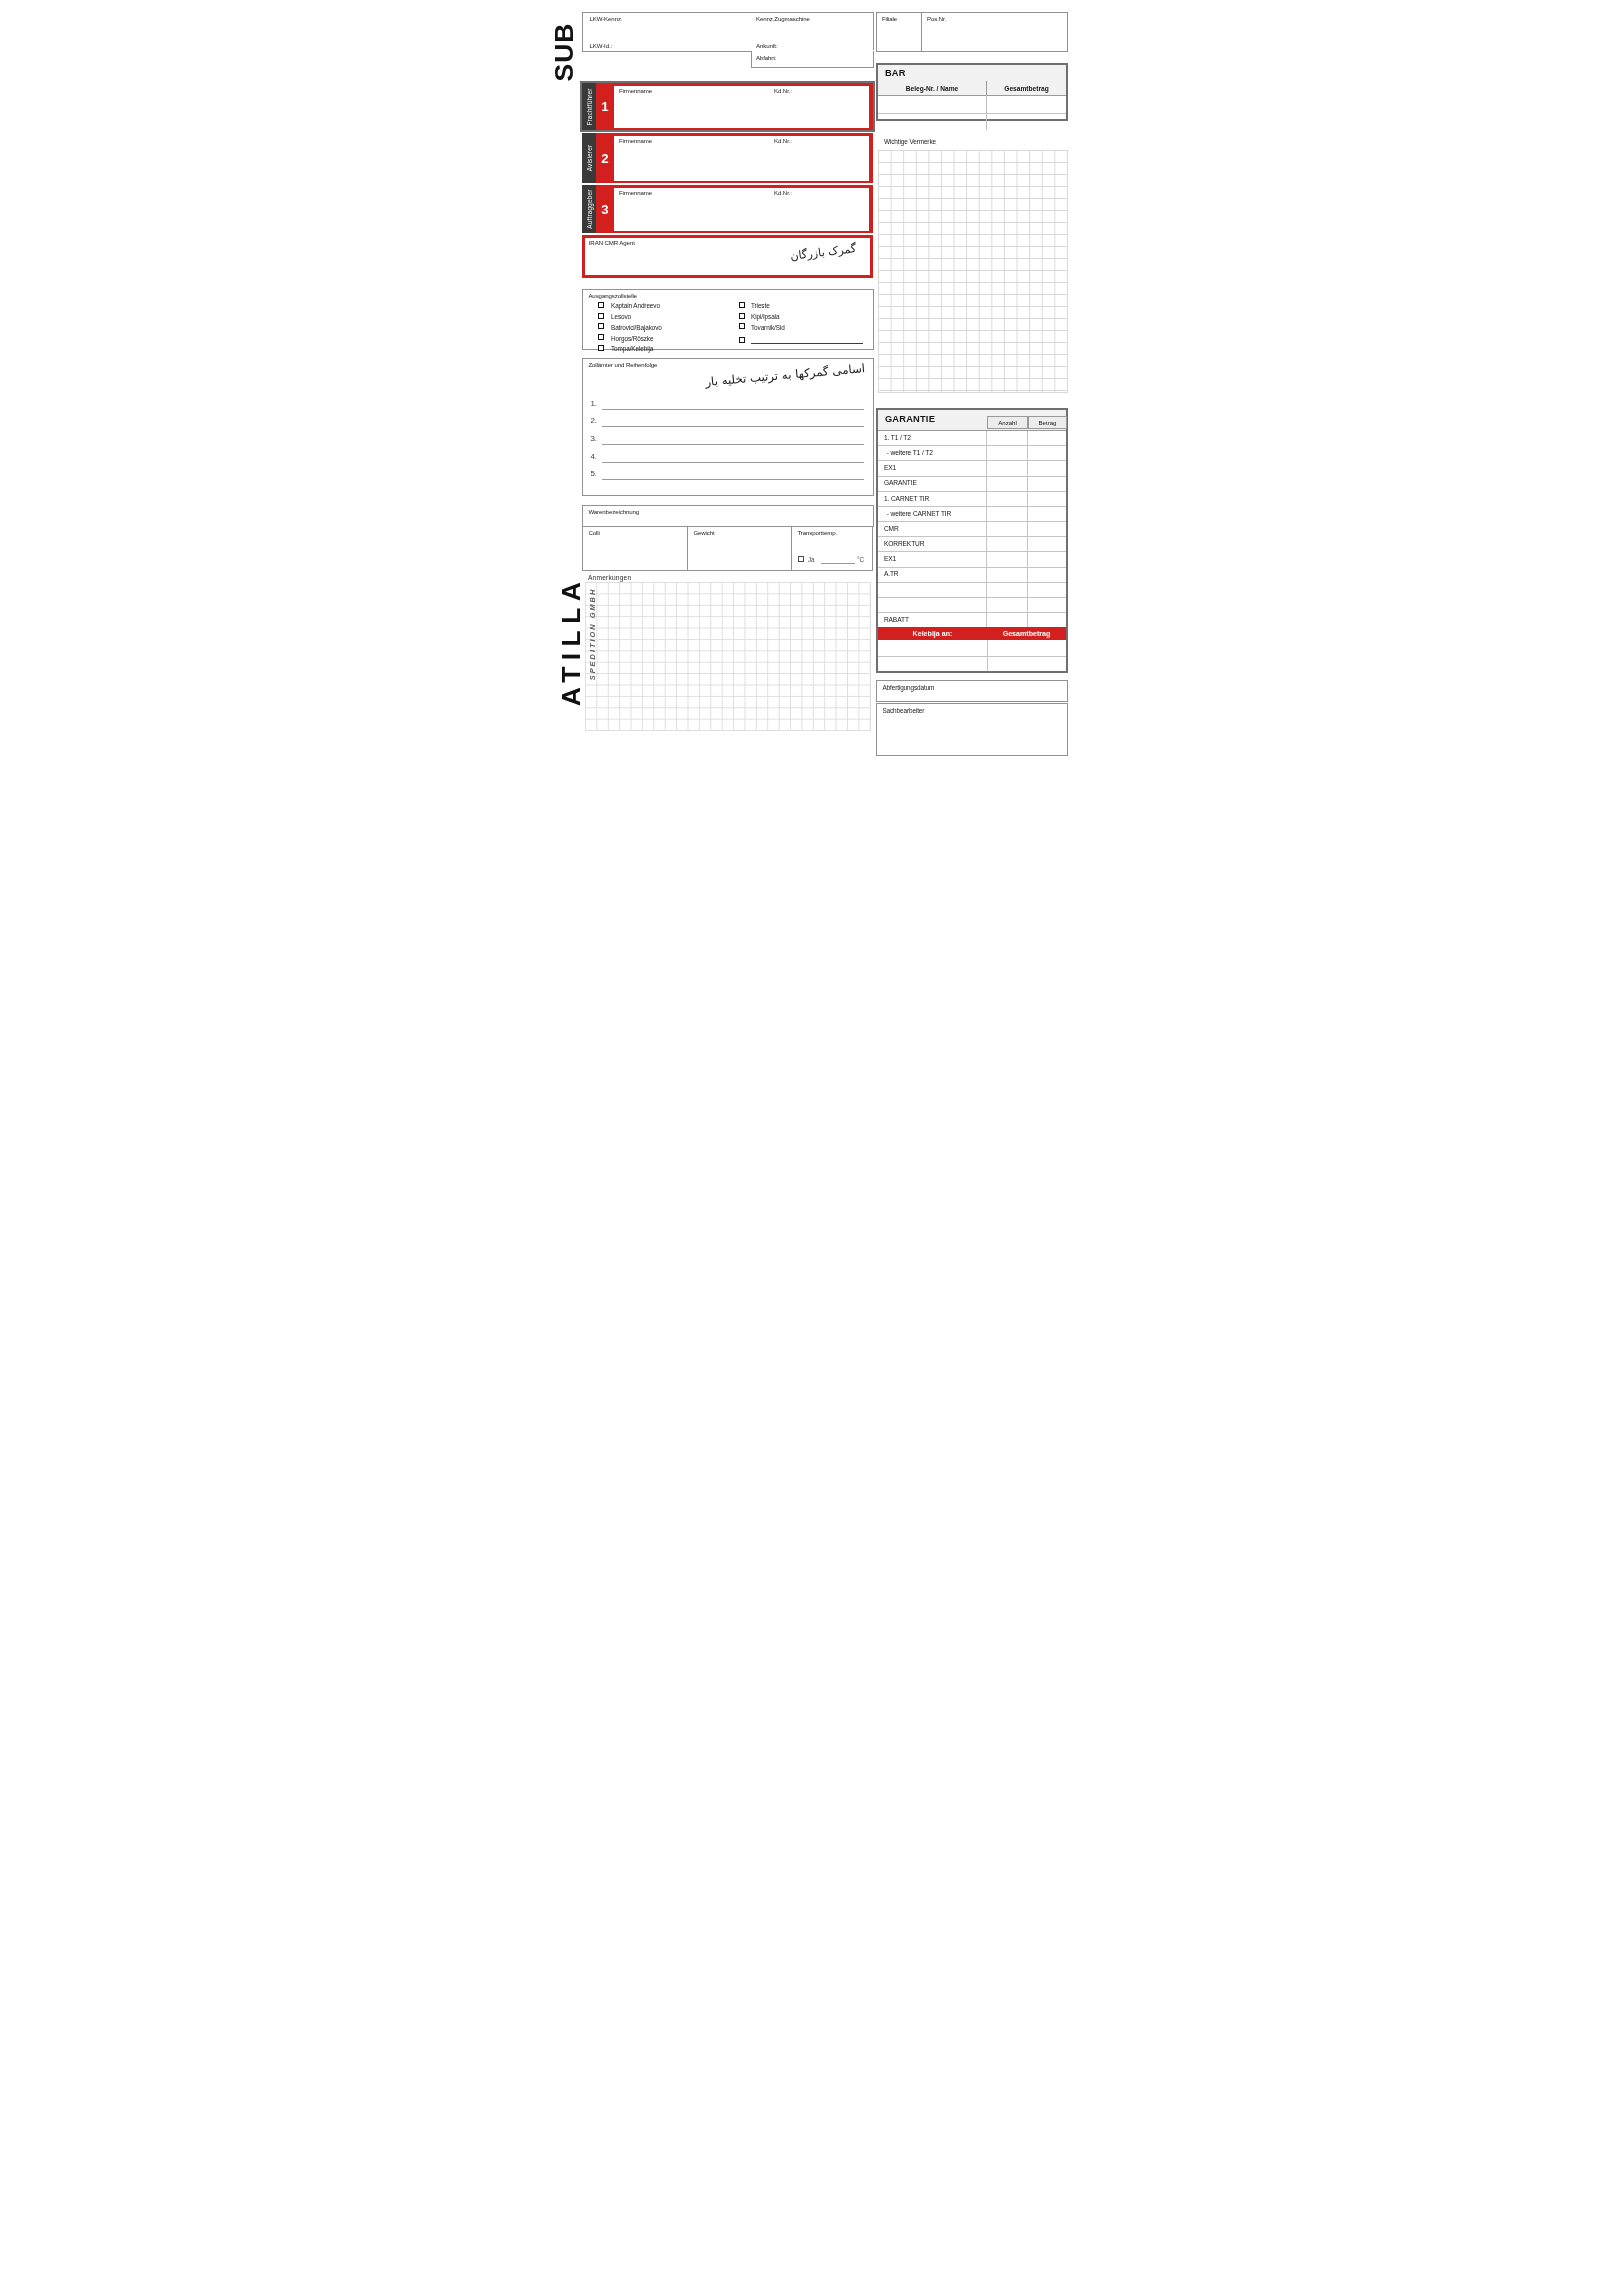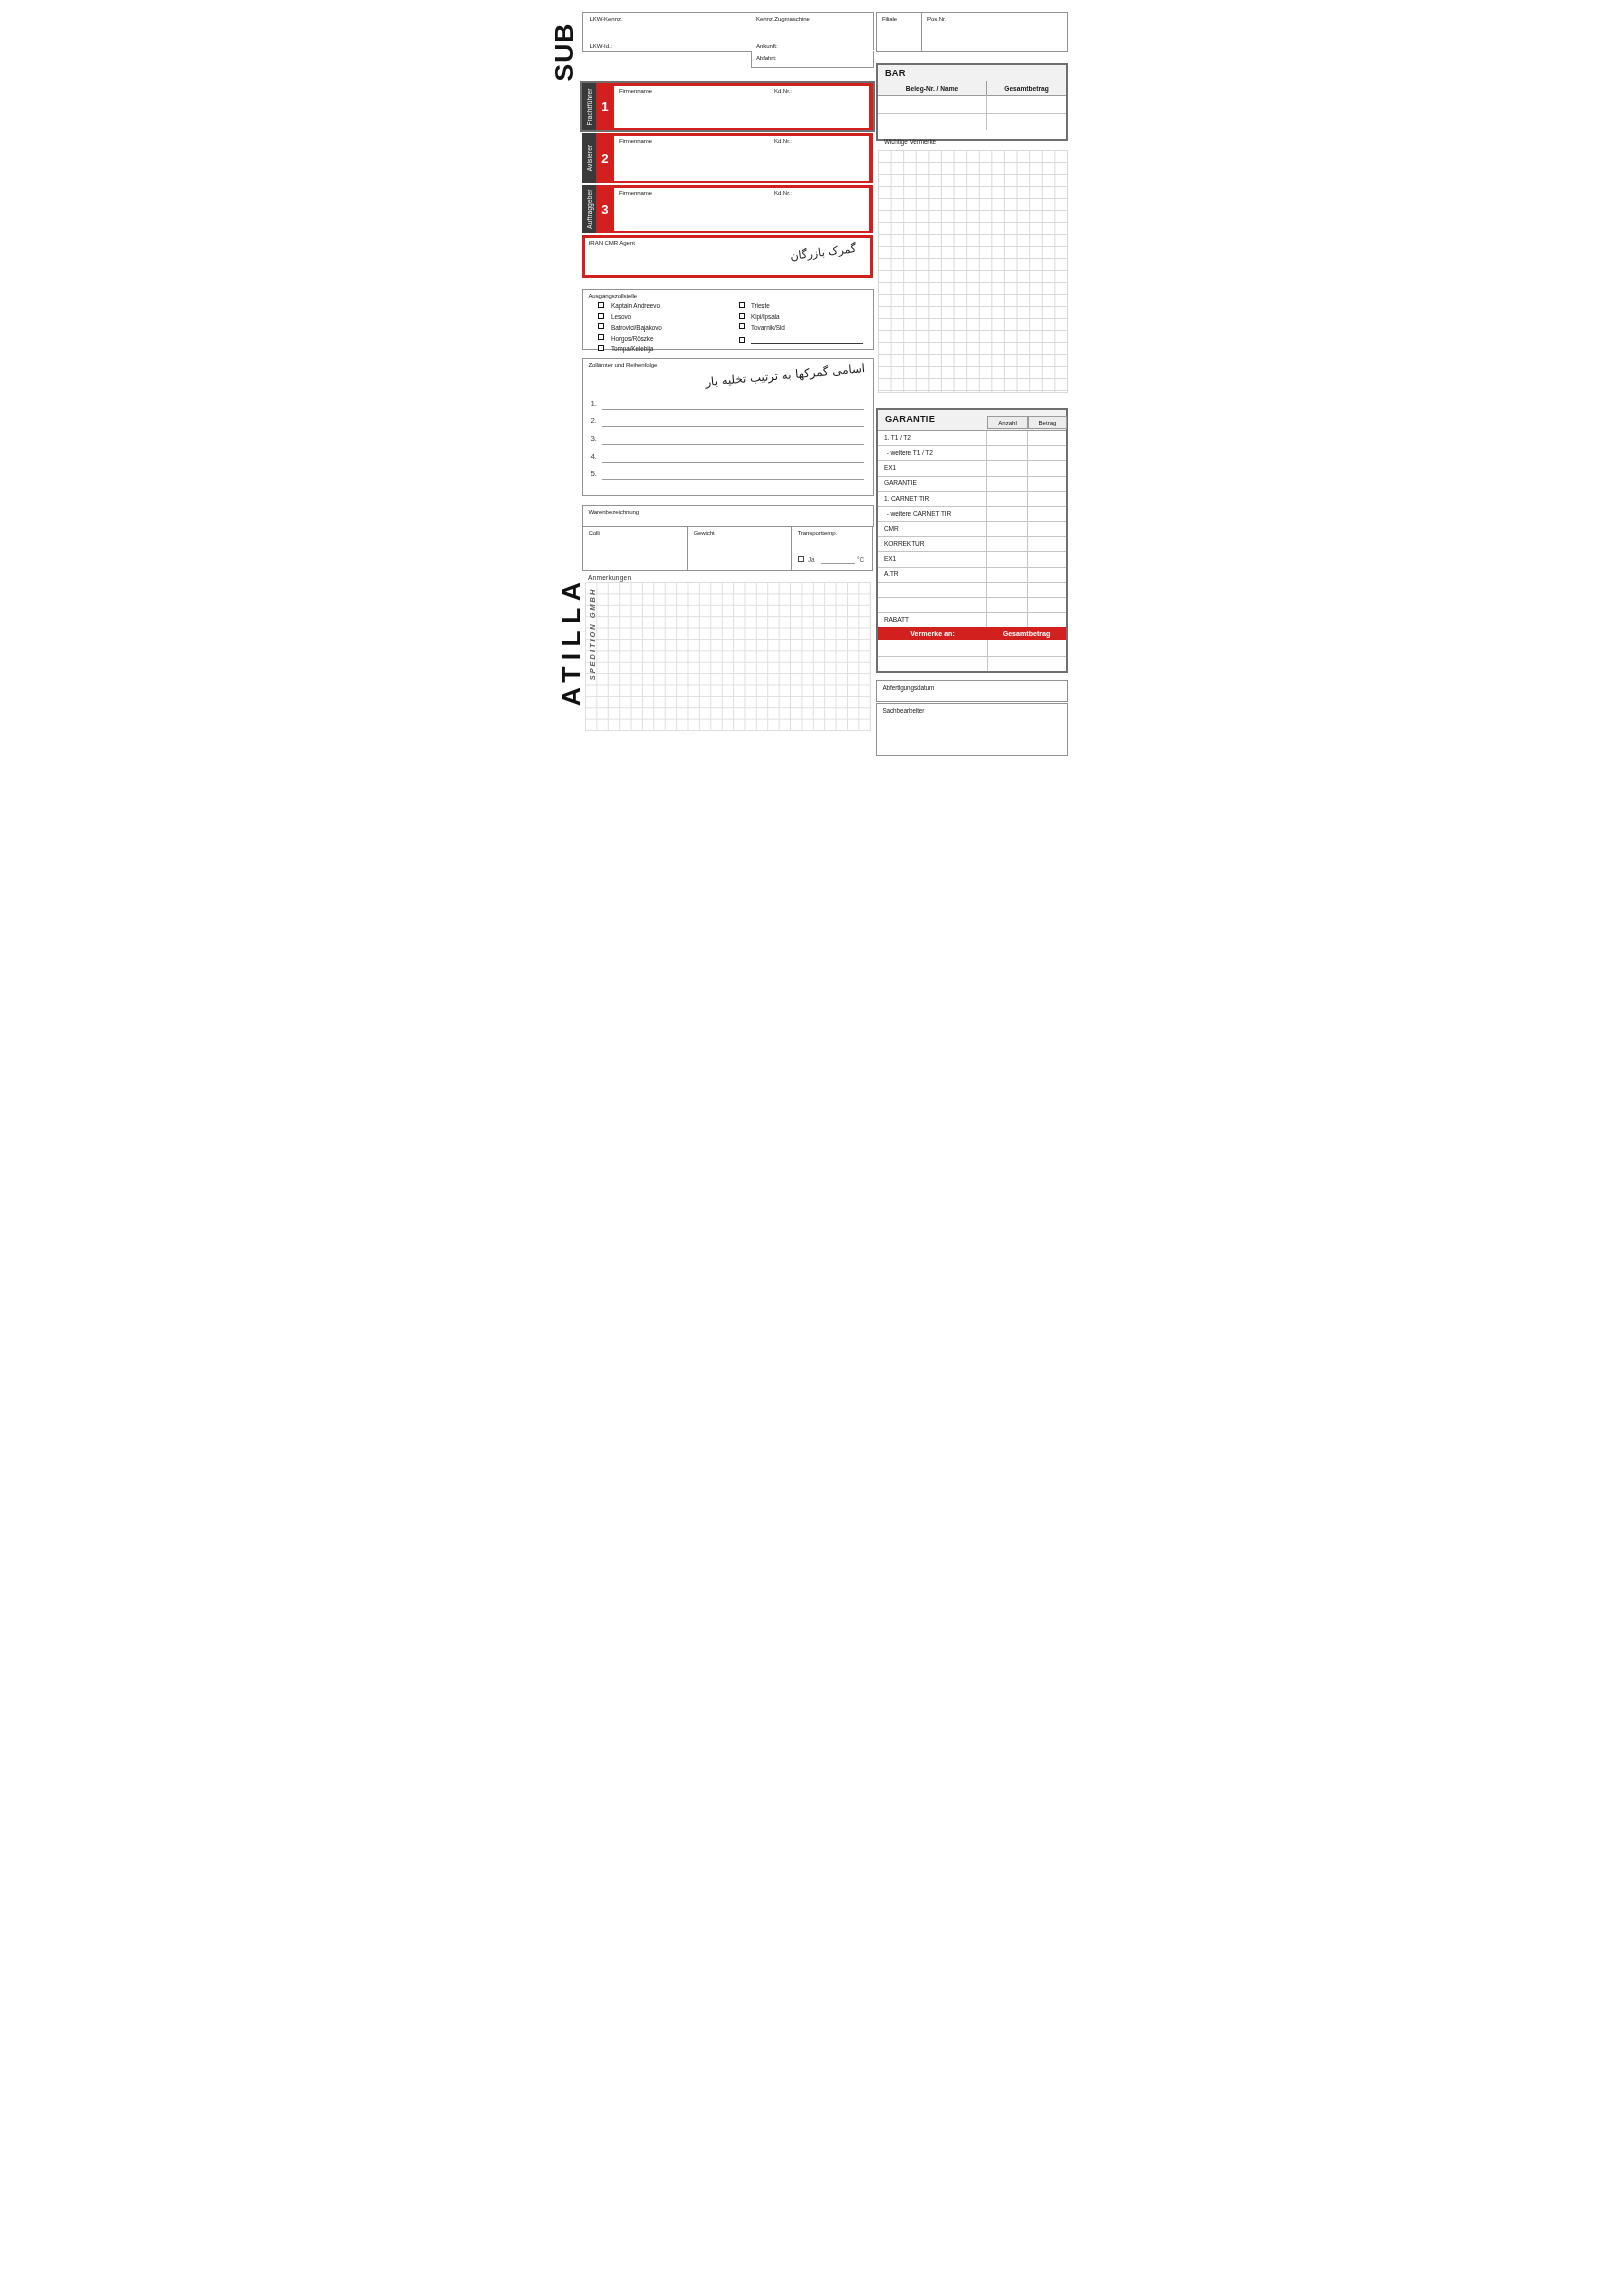--- a/index.html
+++ b/index.html
@@ -94,21 +94,21 @@
     <div class="abs" style="left:-1px;top:-1.5px;width:125px;height:1.5px;background:#fff;"></div>
     <div class="lbl abs" style="left:3.9px;top:3.9px;">Abfahrt:</div>
   </div>
 
   <div class="box" style="left:335px;top:11.8px;width:192px;height:40px;border-width:1.2px;">
     <div class="abs" style="left:44px;top:0;bottom:0;width:1px;background:#929292;"></div>
     <div class="lbl abs" style="left:4.9px;top:3.4px;">Filiale</div>
     <div class="lbl abs" style="left:50px;top:3.4px;">Pos.Nr.</div>
   </div>
 
-  <div class="thickbox" style="left:335px;top:63px;width:192px;height:78px;">
+  <div class="thickbox" style="left:335px;top:63px;width:192px;height:58px;">
     <div class="bar-head">
       <div class="bar-title">BAR</div>
     </div>
     <div class="bar-cols">
       <div class="c1">Beleg-Nr. / Name</div>
       <div class="c2">Gesamtbetrag</div>
     </div>
     <div class="bar-row" style="top:30px;height:17.7px;border-bottom:0.6px solid #c4c4c4;">
       <div class="c1"></div>
       <div class="c2"></div>
@@ -303,21 +303,21 @@
           <div class="v1"></div>
           <div class="v2"></div>
         </div>
       <div class="ab-row" style="border-bottom:none;">
           <div class="rl">RABATT</div>
           <div class="v1"></div>
           <div class="v2"></div>
         </div>
     </div>
     <div class="ab-red">
-      <div class="fl">Vermerke an:</div>
+      <div class="fl">Kelebija an:</div>
       <div class="fr">Gesamtbetrag</div>
     </div>
     <div class="ab-brow" style="height:15.7px;">
       <div class="bl"></div>
       <div class="br"></div>
     </div>
     <div class="ab-brow" style="height:14.2px;border-bottom:none;">
       <div class="bl"></div>
       <div class="br"></div>
     </div>

